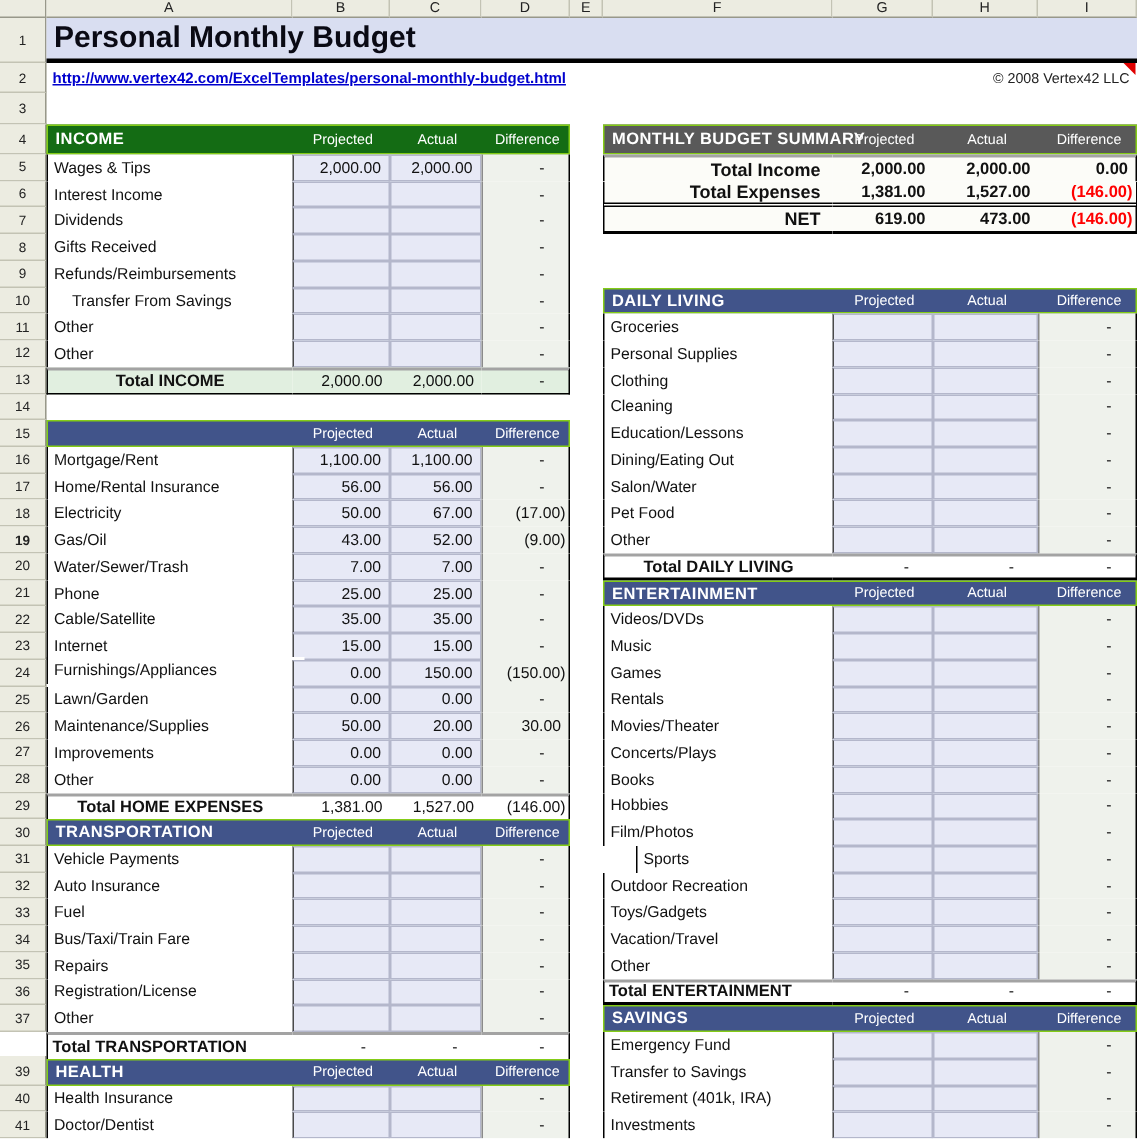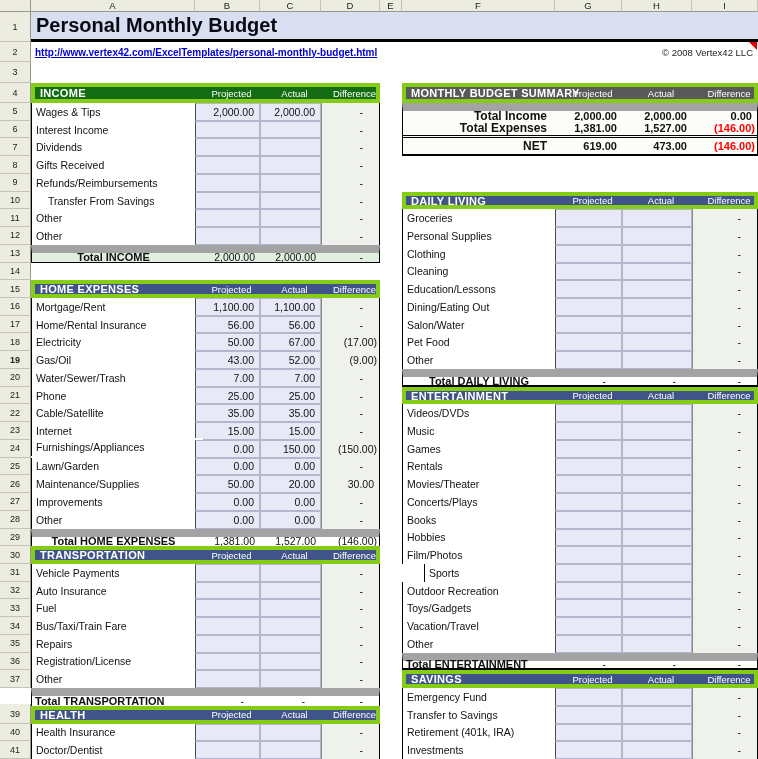--- a/index.html
+++ b/index.html
@@ -25,29 +25,29 @@
   
   .lab{background:#fff;padding-left:4px;}
   .bL{border-left:1px solid #000;}
   .bR{border-right:1px solid #000;}
   .inp{background:#E7E9F6;border:1px solid #b4b7cb;}
   .inpEdge{border-left:1px solid #4a4a4a;}
   .dif{background:#EFF2EC;border-left:1px solid #8a8a8a;}
   .num{justify-content:flex-end;padding-right:5px;}
   .dash{justify-content:flex-end;padding-right:16px;}
   .paren{justify-content:flex-end;padding-right:2px;}
-  .secbar{border:4px solid #84cc16;color:#fff;}
+  .secbar{border:1px solid #84cc16;color:#fff;}
   .green{background:#146C14;}
   .blue{background:#41548A;}
   .gray{background:#595959;}
   .secname{position:absolute;left:5px;top:0;bottom:0;display:flex;align-items:center;
            font-weight:bold;font-size:11px;letter-spacing:.3px;white-space:nowrap;}
   .sechead{position:absolute;top:0;bottom:0;display:flex;align-items:center;justify-content:center;
            font-size:9.5px;}
-  .ttop{border-top:8px solid #a3a3a3;}
+  .ttop{border-top:2px solid #a3a3a3;}
   .tbot{border-bottom:2px solid #000;}
   .b1bot{border-bottom:1px solid #000;}
   .dblbot{border-bottom:3px double #000;}
   .greenbg{background:#E1EFE0;}
   .sumbg{background:#FCFCF8;}
   .bold{font-weight:bold;}
   .red{color:#FF0000;}
   .ctr{justify-content:center;padding-left:0;}
   .f11{font-size:11px;}
   .f12{font-size:12px;}
@@ -152,21 +152,20 @@
       <div class="cell dif bR dash" style="left: 321px; top: 209.38px; width: 59px; height: 17.73px;">-</div>
       <div class="cell lab bL" style="left: 31px; top: 227.11px; width: 164px; height: 17.73px;">Other</div>
       <div class="cell inp inpEdge num" style="left: 195px; top: 227.11px; width: 65px; height: 17.73px;"></div>
       <div class="cell inp num" style="left: 260px; top: 227.11px; width: 61px; height: 17.73px;"></div>
       <div class="cell dif bR dash" style="left: 321px; top: 227.11px; width: 59px; height: 17.73px;">-</div>
       <div class="cell ctr bold f11 bL ttop greenbg b1bot" style="left: 31px; top: 244.84px; width: 164px; height: 17.73px;">Total INCOME</div>
       <div class="cell ttop greenbg b1bot num" style="left: 195px; top: 244.84px; width: 65px; height: 17.73px;">2,000.00</div>
       <div class="cell ttop greenbg b1bot num" style="left: 260px; top: 244.84px; width: 61px; height: 17.73px;">2,000.00</div>
       <div class="cell ttop greenbg b1bot bR dash" style="left: 321px; top: 244.84px; width: 59px; height: 17.73px;">-</div>
       <div class="cell secbar blue" style="left: 31px; top: 280.3px; width: 349px; height: 17.73px;">
-        <div class="secname" style="right: 166px; overflow: hidden;">HOME EXPENSES</div>
         <div class="sechead" style="left: 164px; width: 65px;">Projected</div>
         <div class="sechead" style="left: 229px; width: 61px;">Actual</div>
         <div class="sechead" style="left: 290px; width: 59px;">Difference</div>
       </div>
       <div class="cell lab bL" style="left: 31px; top: 298.03px; width: 164px; height: 17.73px;">Mortgage/Rent</div>
       <div class="cell inp inpEdge num" style="left: 195px; top: 298.03px; width: 65px; height: 17.73px;">1,100.00</div>
       <div class="cell inp num" style="left: 260px; top: 298.03px; width: 61px; height: 17.73px;">1,100.00</div>
       <div class="cell dif bR dash" style="left: 321px; top: 298.03px; width: 59px; height: 17.73px;">-</div>
       <div class="cell lab bL" style="left: 31px; top: 315.76px; width: 164px; height: 17.73px; text-align: center;">Home/Rental Insurance</div>
       <div class="cell inp inpEdge num" style="left: 195px; top: 315.76px; width: 65px; height: 17.73px;">56.00</div>

